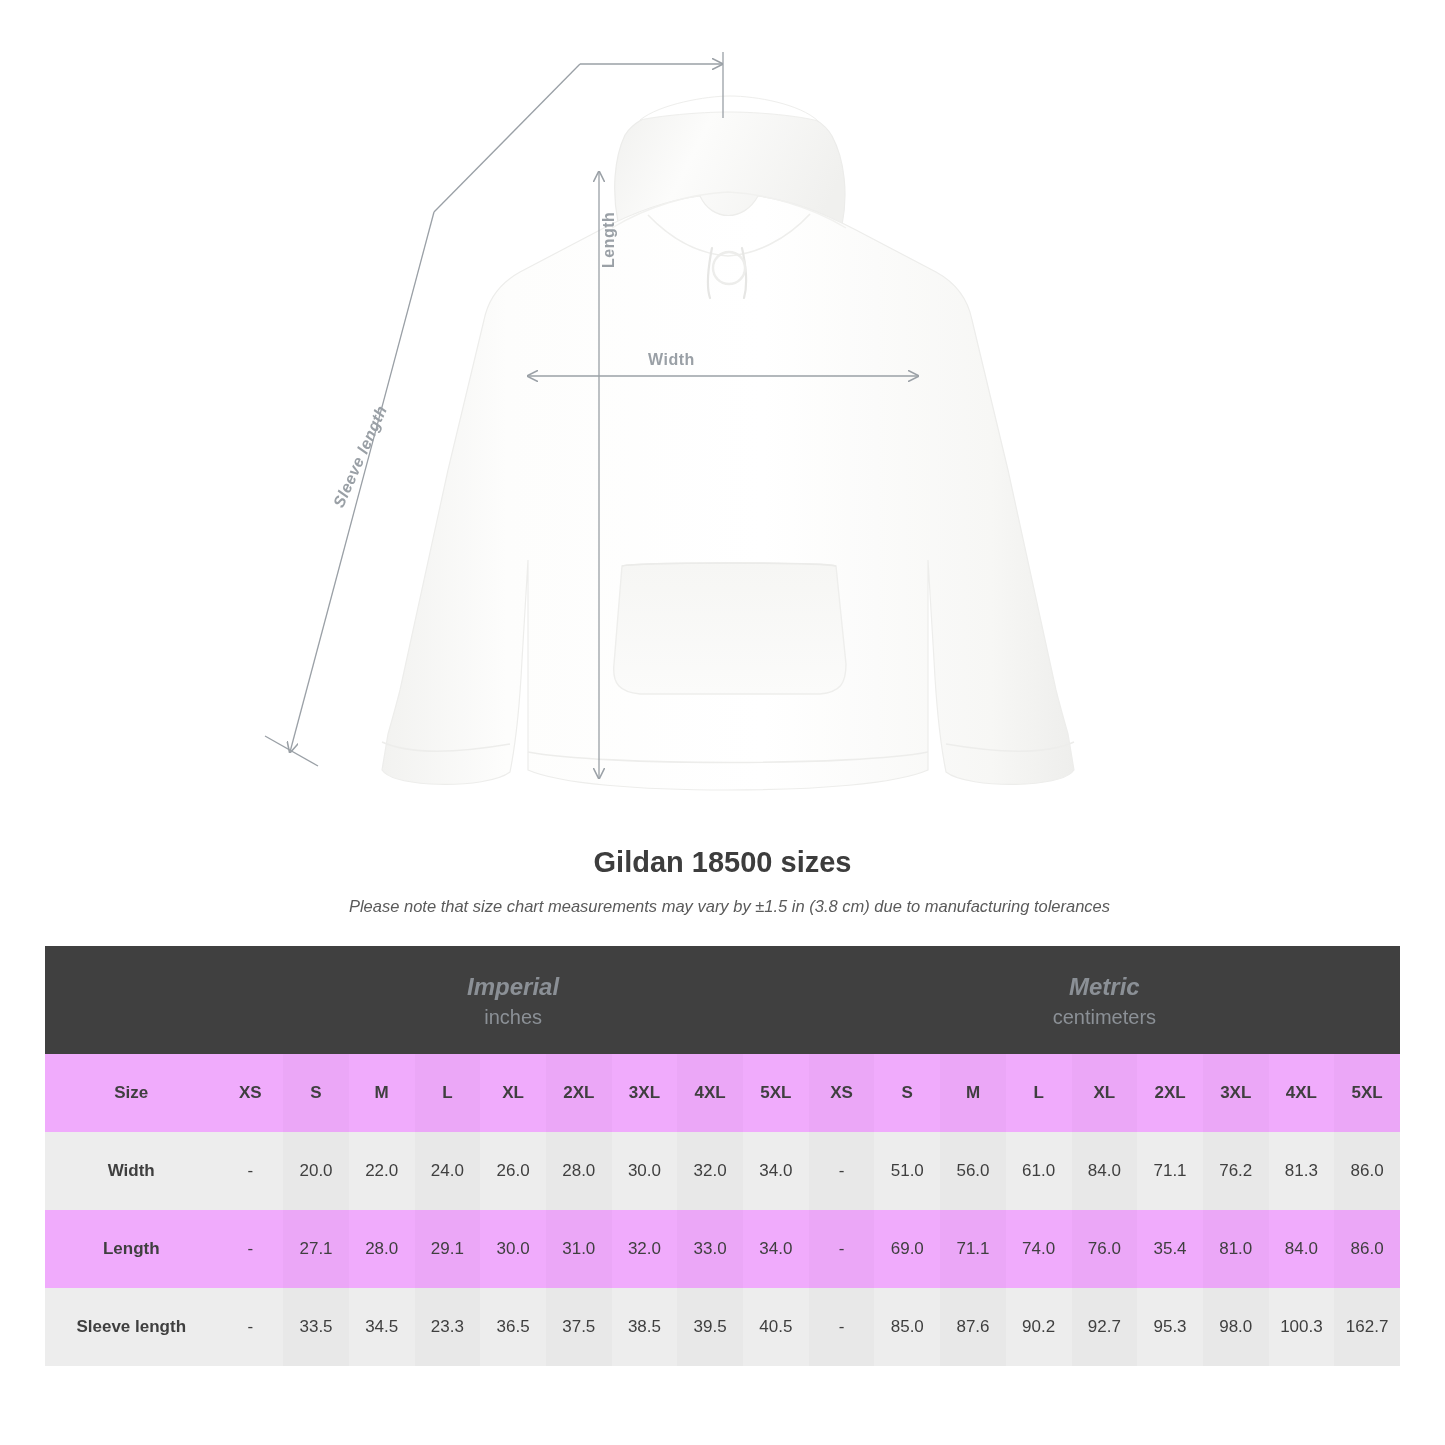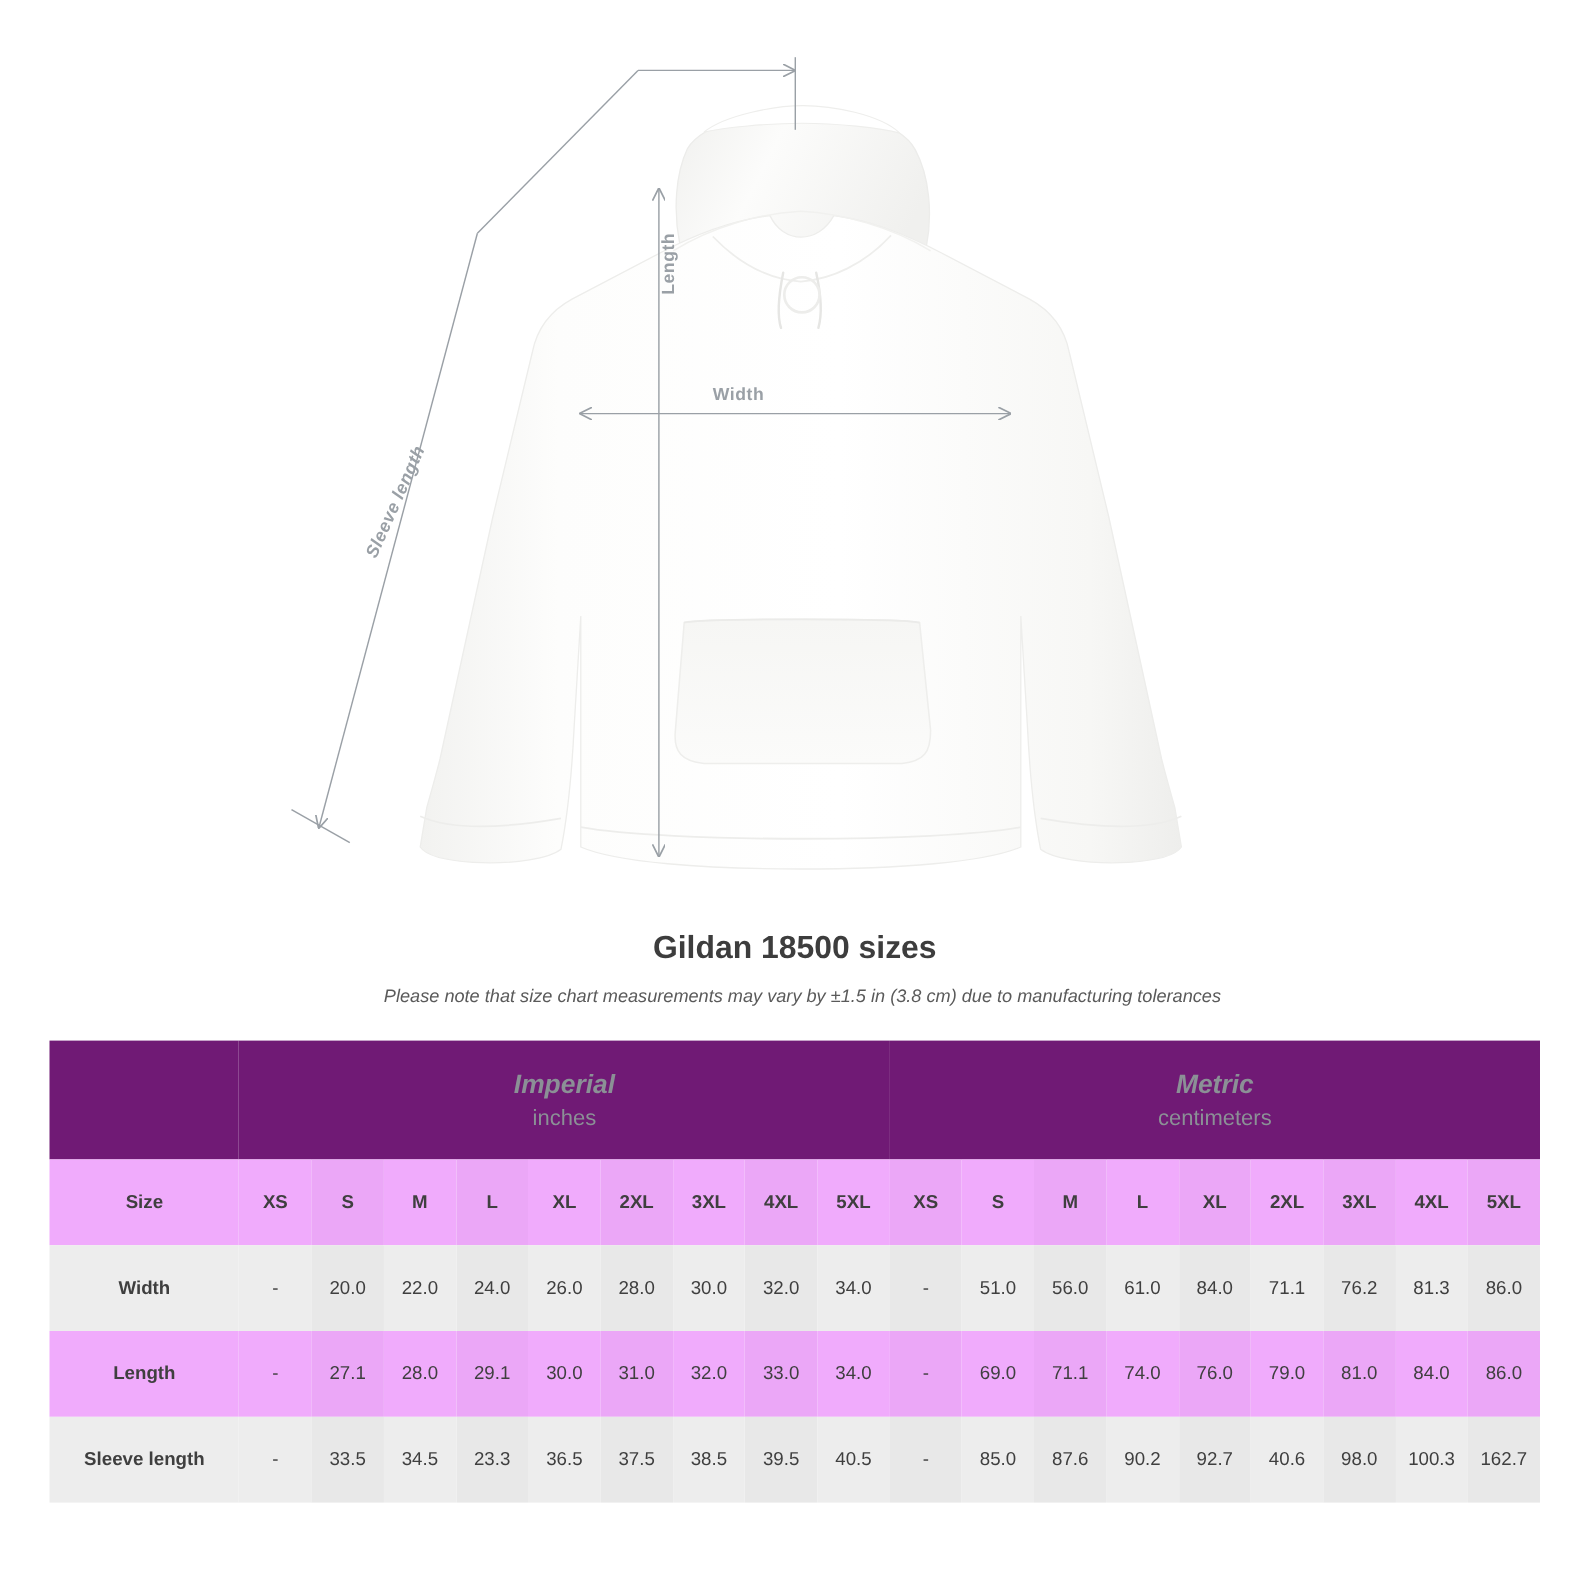--- a/index.html
+++ b/index.html
@@ -94,21 +94,21 @@
   table.size-table th {
     padding: 0;
     text-align: center;
     vertical-align: middle;
     font-size: 17px;
     color: #3f3f3f;
     border: none;
   }
   .unit-header-cell {
     height: 108px;
-    background: #701a75;
+    background: #404040;
   }
   .unit-name {
     font-size: 24px;
     font-style: italic;
     font-weight: bold;
     color: #8b9096;
     line-height: 1.25;
   }
   .unit-sub {
     font-size: 20px;
@@ -326,21 +326,21 @@
           <td>30.0</td>
           <td class="cell-alt">31.0</td>
           <td>32.0</td>
           <td class="cell-alt">33.0</td>
           <td>34.0</td>
           <td class="cell-alt">-</td>
           <td>69.0</td>
           <td class="cell-alt">71.1</td>
           <td>74.0</td>
           <td class="cell-alt">76.0</td>
-          <td>79.0</td>
+          <td>35.4</td>
           <td class="cell-alt">81.0</td>
           <td>84.0</td>
           <td class="cell-alt">86.0</td>
         </tr>
 
         <tr class="data-row shade-a">
           <td class="label-cell">Sleeve length</td>
           <td>-</td>
           <td class="cell-alt">33.5</td>
           <td>34.5</td>
@@ -348,21 +348,21 @@
           <td>36.5</td>
           <td class="cell-alt">37.5</td>
           <td>38.5</td>
           <td class="cell-alt">39.5</td>
           <td>40.5</td>
           <td class="cell-alt">-</td>
           <td>85.0</td>
           <td class="cell-alt">87.6</td>
           <td>90.2</td>
           <td class="cell-alt">92.7</td>
-          <td>40.6</td>
+          <td>95.3</td>
           <td class="cell-alt">98.0</td>
           <td>100.3</td>
           <td class="cell-alt">162.7</td>
         </tr>
       </tbody>
     </table>
   </div>
 
 </div>
 

